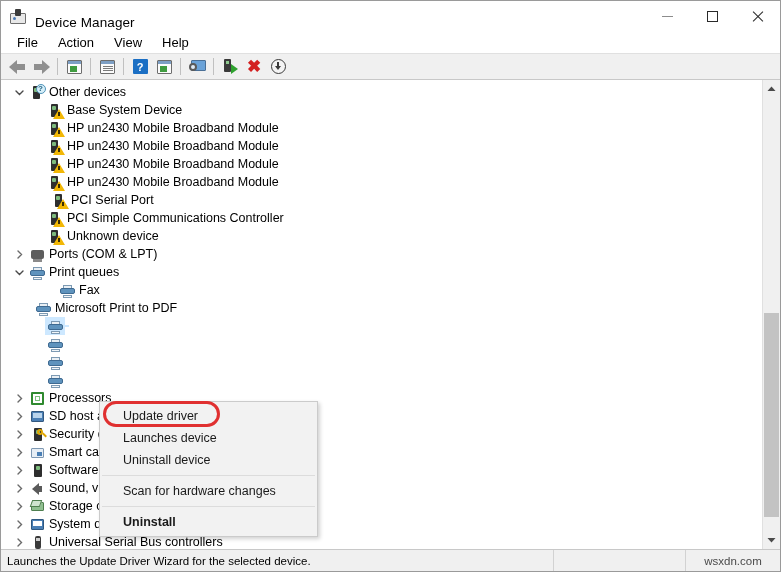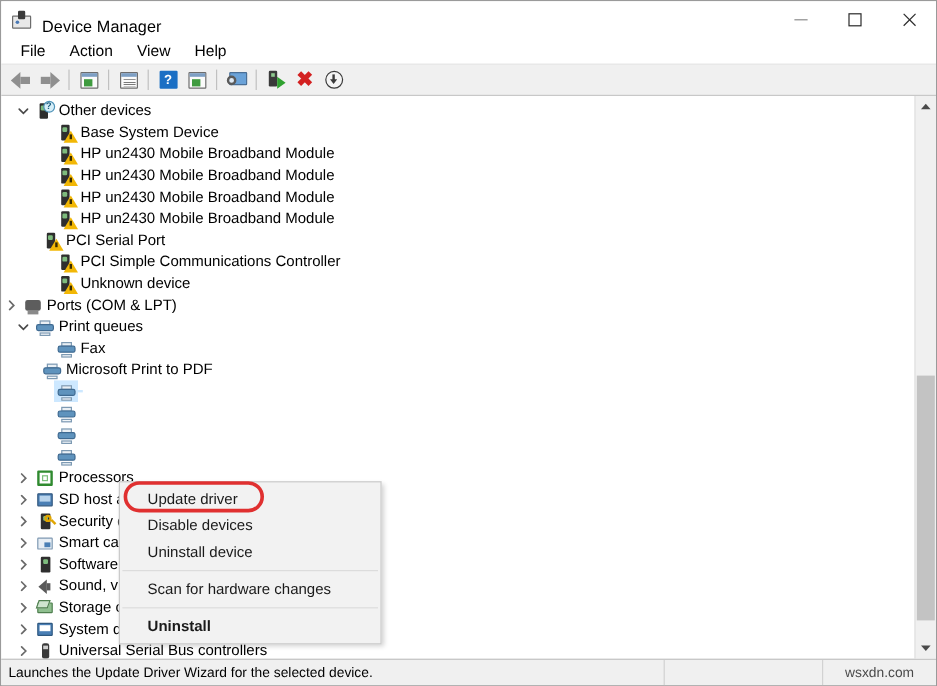--- a/index.html
+++ b/index.html
@@ -848,21 +848,21 @@
         <div class="row" style="padding-left: 28px;">
           <div class="chev"></div>
           <div class="ricon">
             <div class="dev">
               <div class="dev-tower"></div>
               <div class="badge-warn"></div>
             </div>
           </div>
           <div class="rowlabel">HP un2430 Mobile Broadband Module</div>
         </div>
-        <div class="row" style="padding-left: 16px;">
+        <div class="row" style="padding-left: 32px;">
           <div class="chev"></div>
           <div class="ricon">
             <div class="dev">
               <div class="dev-tower"></div>
               <div class="badge-warn"></div>
             </div>
           </div>
           <div class="rowlabel">PCI Serial Port</div>
         </div>
         <div class="row" style="padding-left: 28px;">
@@ -878,21 +878,21 @@
         <div class="row" style="padding-left: 28px;">
           <div class="chev"></div>
           <div class="ricon">
             <div class="dev">
               <div class="dev-tower"></div>
               <div class="badge-warn"></div>
             </div>
           </div>
           <div class="rowlabel">Unknown device</div>
         </div>
-        <div class="row" style=" text-align: center;">
+        <div class="row" style="padding-left: 10px; text-align: center;">
           <div class="chev">
             <svg width="9" height="9" viewBox="0 0 9 9">
               <path d="M3 1 L6.5 4.5 L3 8" fill="none" stroke="#6a6a6a" stroke-width="1.4" stroke-linecap="round"></path>
             </svg>
           </div>
           <div class="ricon">
             <div class="dev">
               <div class="dev-port"></div>
             </div>
           </div>
@@ -908,21 +908,21 @@
             <div class="dev">
               <div class="dev-printer">
                 <div class="ptop"></div>
                 <div class="pbody"></div>
                 <div class="pbot"></div>
               </div>
             </div>
           </div>
           <div class="rowlabel">Print queues</div>
         </div>
-        <div class="row" style="padding-left: 28px;">
+        <div class="row" style="padding-left: 40px;">
           <div class="chev"></div>
           <div class="ricon">
             <div class="dev">
               <div class="dev-printer">
                 <div class="ptop"></div>
                 <div class="pbody"></div>
                 <div class="pbot"></div>
               </div>
             </div>
           </div>
@@ -1124,21 +1124,21 @@
       </div>
       <div class="vs-arrow" style="position:absolute;bottom:0;left:0;right:0;">
         <svg width="9" height="6" viewBox="0 0 9 6">
             <path d="M0.5 1 L8.5 1 L4.5 5.5 Z" fill="#4a4a4a"></path>
           </svg>
       </div>
     </div>
 
     <div class="ctxmenu" id="ctxmenu">
         <div class="ctx-item">Update driver</div>
-        <div class="ctx-item">Disable devices</div>
+        <div class="ctx-item">Launches device</div>
         <div class="ctx-item">Uninstall device</div>
         <div class="ctx-sep"></div>
         <div class="ctx-item">Scan for hardware changes</div>
         <div class="ctx-sep"></div>
         <div class="ctx-item bold">Uninstall</div>
       </div>
     <div class="ctx-highlight"></div>
   </div>
 
   <div class="statusbar">

